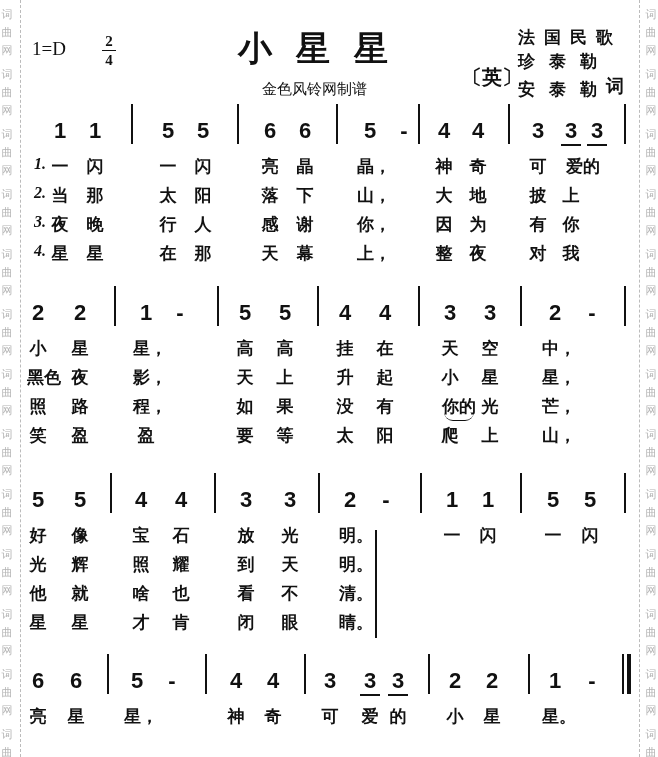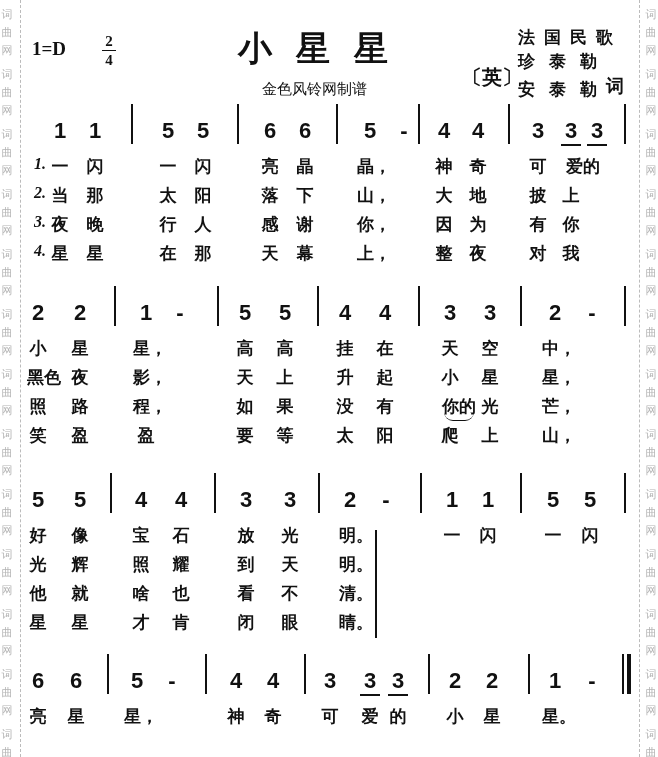--- a/index.html
+++ b/index.html
@@ -4,21 +4,21 @@
 <style>
   html, body { margin:0; padding:0; background:#fff; }
   body { width:658px; height:757px; position:relative; overflow:hidden;
          font-family:"DejaVu Serif", serif; color:#111; }
   .wm { position:absolute; width:14px; font-size:11px; line-height:18px; color:#b5b5b5;
         font-family:"DejaVu Sans", sans-serif; text-align:center; }
   .wm-l { left:0; }
   .wm-r { left:644px; }
   .vline { position:absolute; top:0; height:757px; border-left:1px dashed #bbb; }
   .abs { position:absolute; white-space:nowrap; }
-  .key { left:32px; top:38px; font-size:19px; font-weight:bold; font-family:"Liberation Serif", serif; }
+  .key { left:32px; top:38px; font-size:19px; font-weight:normal; font-family:"Liberation Serif", serif; }
   .ts { position:absolute; left:102px; top:34px; width:14px; text-align:center;
         font-family:"Liberation Serif", serif; font-weight:bold; font-size:15px; line-height:14px; }
   .ts .bar { border-top:1px solid #111; margin:2px 0; }
   .title { left:238px; top:26px; font-size:34px; letter-spacing:24px; font-family:"DejaVu Sans", sans-serif; font-weight:bold; }
   .maker { left:262px; top:80px; font-size:15px; font-family:"DejaVu Sans", sans-serif; }
   .origin { left:518px; top:26px; font-size:17px; letter-spacing:9px; font-weight:bold; }
   .bracket { left:462px; top:64px; font-size:20px; font-weight:bold; }
   .author { left:518px; font-size:17px; letter-spacing:14px; font-weight:bold; }
   .ci { left:606px; top:74px; font-size:18px; font-weight:bold; }
   .note { position:absolute; font-family:"Liberation Sans", sans-serif; font-weight:bold; font-size:22px;

